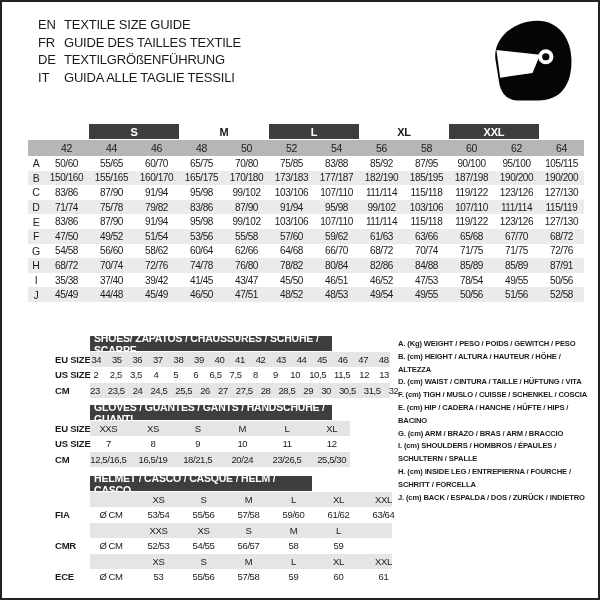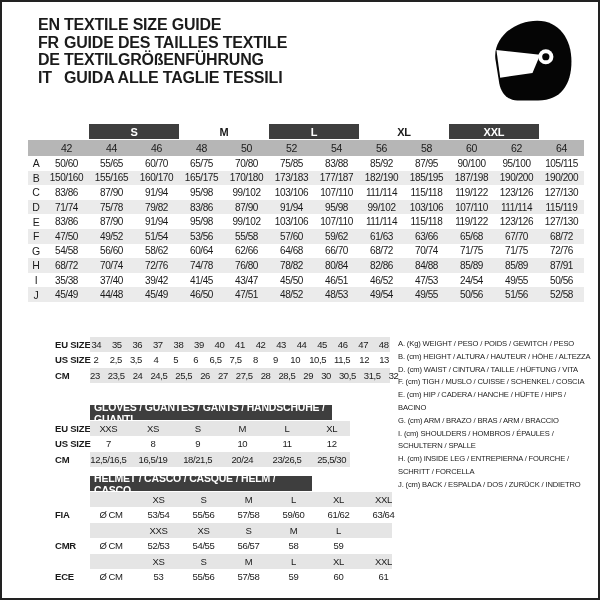--- a/index.html
+++ b/index.html
@@ -1,21 +1,21 @@
 <!DOCTYPE html>
 <html><head>
 <meta charset="utf-8">
 <style>
   html,body{margin:0;padding:0;}
   body{width:600px;height:600px;font-family:"Liberation Sans",sans-serif;background:#fff;color:#1b1b1b;}
   .sheet{position:absolute;left:0;top:0;width:600px;height:600px;border:2px solid #222;box-sizing:border-box;background:#fff;overflow:hidden;}
 
   
   .lang-list{position:absolute;left:36px;top:14px;}
-  .lang-row{display:flex;line-height:17.5px;font-size:16px;font-weight:bold;letter-spacing:-0.2px;}
+  .lang-row{display:flex;line-height:17.5px;font-size:13px;font-weight:normal;letter-spacing:-0.2px;}
   .lang-code{width:26px;}
   .lang-title{white-space:nowrap;}
 
   
   .helmet-icon{position:absolute;right:18px;top:12px;width:95px;height:95px;}
 
   
   .textile{position:absolute;left:26px;top:122px;width:556px;}
   .t-grid{display:grid;grid-template-columns:16px repeat(12,45px);}
   .band-row{height:15px;}
@@ -44,21 +44,21 @@
   .helm .sub-label{padding-left:23px;}
   .sub-vals{display:grid;align-items:center;gap:8px;}
   .sub-vals.shaded{background:#e5e5e5;}
   .sub-cell{text-align:center;font-size:9.5px;letter-spacing:-0.4px;white-space:nowrap;}
   .cols15{width:300px;grid-template-columns:repeat(15,1fr);}
   .cols6{width:260px;grid-template-columns:repeat(6,1fr);}
   .helmcols{width:302px;grid-template-columns:42px repeat(6,37px) 1fr;}
 
   
   .legend{position:absolute;left:396px;top:336px;width:193px;}
-  .legend-item{font-size:7.6px;font-weight:normal;line-height:12.8px;letter-spacing:-0.15px;}
+  .legend-item{font-size:7.6px;font-weight:bold;line-height:12.8px;letter-spacing:-0.15px;}
 </style>
 </head>
 <body>
 
 <div class="sheet">
 
   <div class="lang-list">
       <div class="lang-row">
         <div class="lang-code">EN</div>
         <div class="lang-title">TEXTILE SIZE GUIDE</div>
@@ -236,21 +236,21 @@
           <div class="letter-cell">I</div>
           <div class="val-cell">35/38</div>
           <div class="val-cell">37/40</div>
           <div class="val-cell">39/42</div>
           <div class="val-cell">41/45</div>
           <div class="val-cell">43/47</div>
           <div class="val-cell">45/50</div>
           <div class="val-cell">46/51</div>
           <div class="val-cell">46/52</div>
           <div class="val-cell">47/53</div>
-          <div class="val-cell">24/54</div>
+          <div class="val-cell">78/54</div>
           <div class="val-cell">49/55</div>
           <div class="val-cell">50/56</div>
         </div>
         <div class="t-grid t-row alt">
           <div class="letter-cell">J</div>
           <div class="val-cell">45/49</div>
           <div class="val-cell">44/48</div>
           <div class="val-cell">45/49</div>
           <div class="val-cell">46/50</div>
           <div class="val-cell">47/51</div>
@@ -259,20 +259,21 @@
           <div class="val-cell">49/54</div>
           <div class="val-cell">49/55</div>
           <div class="val-cell">50/56</div>
           <div class="val-cell">51/56</div>
           <div class="val-cell">52/58</div>
         </div>
       </div>
   </div>
 
   <div class="subtab shoes">
+    <div class="h-bar w242">SHOES/ ZAPATOS / CHAUSSURES / SCHUHE / SCARPE</div>
     <div>
         <div class="sub-row">
           <div class="sub-label">EU SIZE</div>
           <div class="sub-vals cols15 shaded">
             <div class="sub-cell">34</div>
             <div class="sub-cell">35</div>
             <div class="sub-cell">36</div>
             <div class="sub-cell">37</div>
             <div class="sub-cell">38</div>
             <div class="sub-cell">39</div>

